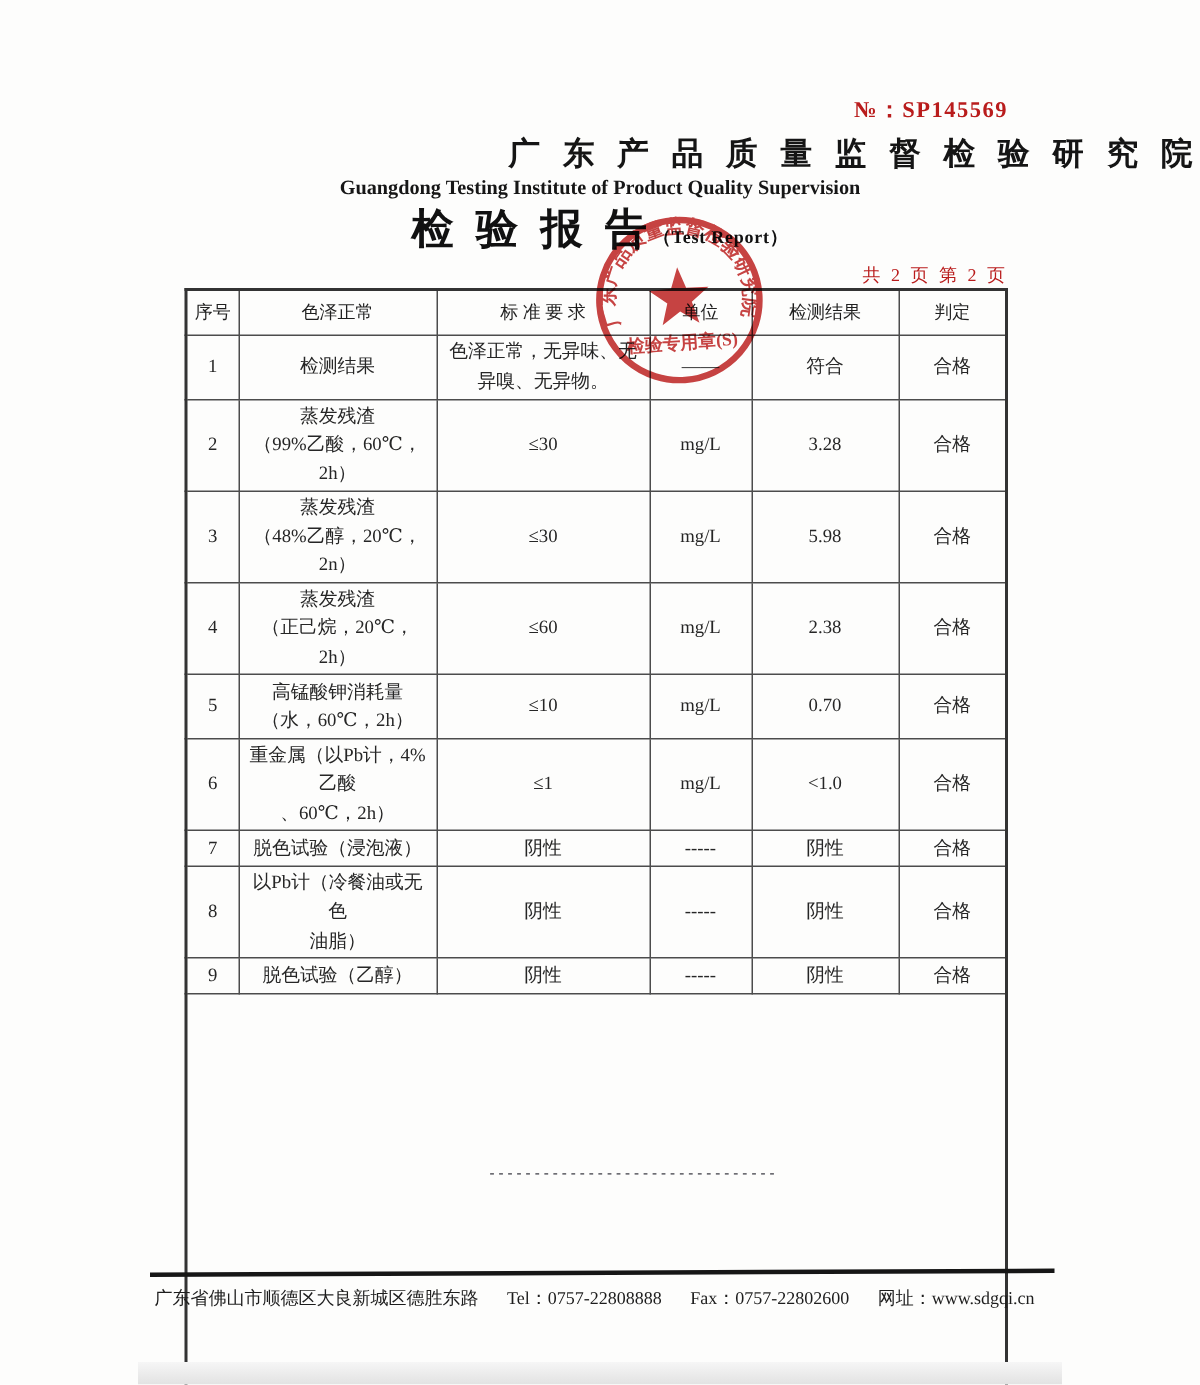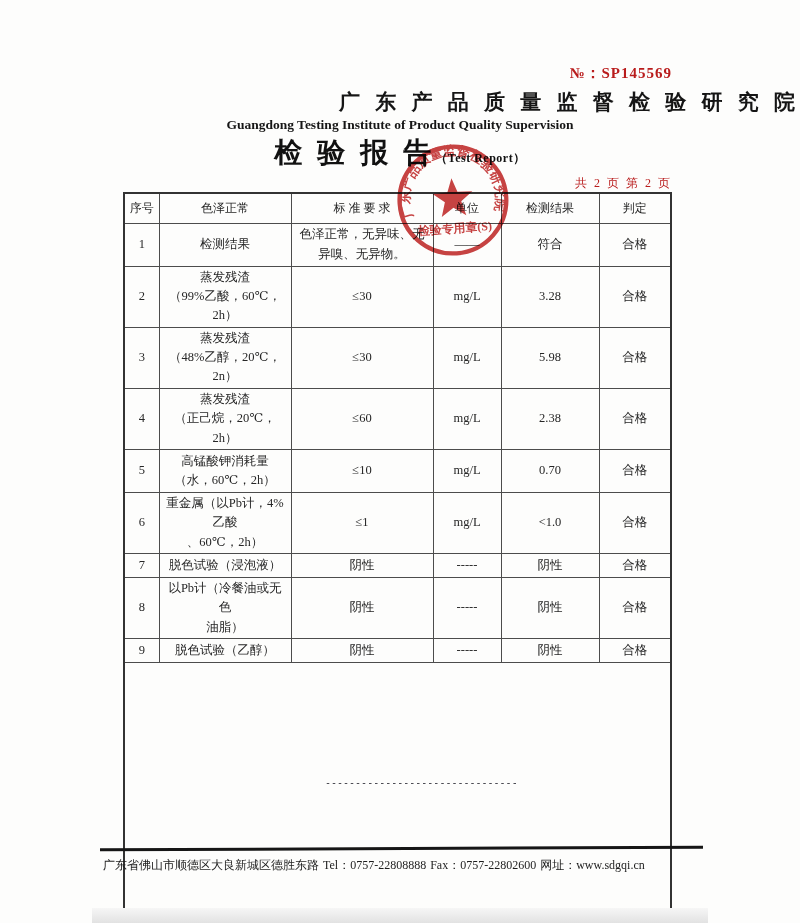--- a/index.html
+++ b/index.html
@@ -67,21 +67,21 @@
   }
 
   
   .footer-line{
     position:absolute;left:100px;top:847px;width:603px;height:3px;
     background:#161616;transform:rotate(-0.25deg);
   }
   .footer{
     position:absolute;left:103px;top:857px;width:620px;
     font-size:12px;color:#1d1d1d;white-space:nowrap;
-    display:flex;gap:4px;
+    display:flex;gap:19px;
   }
   .scan-edge{
     position:absolute;left:92px;top:908px;width:616px;height:15px;
     background:linear-gradient(#f6f6f6,#e2e2e2);
   }
 </style>
 </head>
 <body>
 
 <div class="page">

